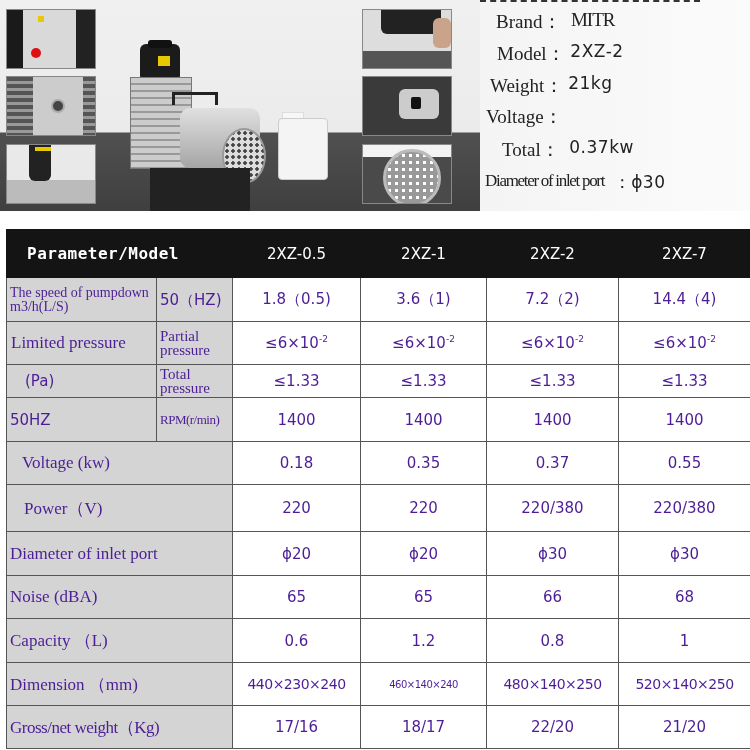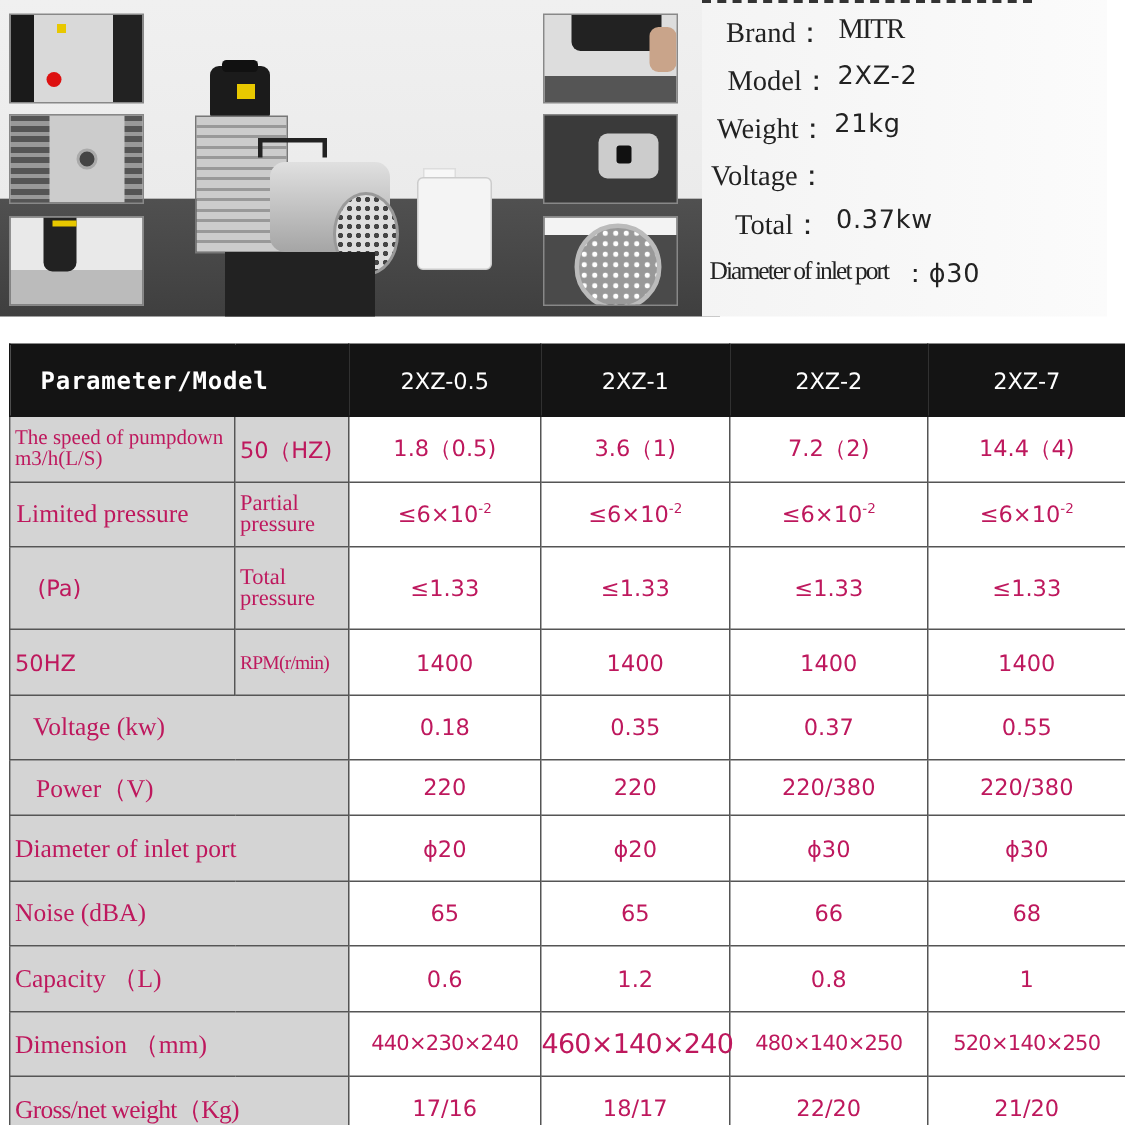--- a/index.html
+++ b/index.html
@@ -27,33 +27,33 @@
   .pump-filter{position:absolute;left:140px;top:44px;width:40px;height:34px;background:#1b1b1b;border-radius:6px 6px 2px 2px;}
   .pump-filter-top{position:absolute;left:148px;top:40px;width:24px;height:8px;background:#111;border-radius:3px;}
   .pump-label{position:absolute;left:158px;top:56px;width:12px;height:10px;background:#e8c800;}
   .motor{position:absolute;left:180px;top:108px;width:80px;height:60px;background:linear-gradient(#e0e0e0,#a5a5a5);border-radius:10px;}
   .motor-fan{position:absolute;left:222px;top:128px;width:40px;height:52px;border-radius:50%;background:radial-gradient(circle,#444 1.5px,#ddd 2px) 0 0/6px 6px;border:2px solid #999;}
   .handle{position:absolute;left:172px;top:92px;width:40px;height:10px;border:3px solid #222;border-bottom:none;}
   .base{position:absolute;left:150px;top:168px;width:100px;height:44px;background:#222;}
   .jug{position:absolute;left:278px;top:118px;width:48px;height:60px;background:#f4f4f4;border:1px solid #ccc;border-radius:4px;}
   .jug-top{position:absolute;left:282px;top:112px;width:20px;height:10px;background:#f7f7f7;border:1px solid #ddd;}
 
-  .specs{position:absolute;left:468px;top:0;width:270px;height:211px;background:linear-gradient(90deg,#f4f4f4,#fbfbfb);}
+  .specs{position:absolute;left:480px;top:0;width:270px;height:211px;background:linear-gradient(90deg,#f4f4f4,#fbfbfb);}
   .specs .dash{position:absolute;left:0;top:0;width:220px;height:0;border-top:2px dashed #333;}
   .spec-row{position:absolute;font-size:19px;color:#222;white-space:nowrap;display:flex;}
   .spec-row .k{font-family:"Liberation Serif",serif;}
   .spec-row .v{font-family:"DejaVu Sans",sans-serif;font-size:17px;letter-spacing:0.5px;text-align:center;}
   .spec-row .v.serif{font-family:"Liberation Serif",serif;font-size:19px;letter-spacing:-1px;}
   .spec-row .k.narrow{font-size:17px;letter-spacing:-1.3px;}
 
   table.spec{position:absolute;left:6px;top:229px;width:744px;border-collapse:collapse;table-layout:fixed;}
   table.spec td,table.spec th{border:1px solid #555;padding:0;text-align:center;vertical-align:middle;}
   table.spec th{background:#141414;color:#fff;font-weight:normal;height:47px;border-color:#141414;font-family:"DejaVu Sans",sans-serif;font-size:15px;}
   table.spec th.param{font-family:"DejaVu Sans Mono",monospace;font-weight:bold;font-size:16px;text-align:left;padding-left:20px;letter-spacing:0.5px;}
-  table.spec td{font-family:"DejaVu Sans",sans-serif;font-size:15px;color:#be185d;background:#fff;}
+  table.spec td{font-family:"DejaVu Sans",sans-serif;font-size:15px;color:#4c1d95;background:#fff;}
   table.spec td.lab{background:#d4d4d4;font-family:"Liberation Serif",serif;font-size:17px;text-align:left;padding-left:3px;}
   table.spec td.lab.small{font-size:14px;line-height:14px;}
   table.spec td.lab2{background:#d4d4d4;font-family:"Liberation Serif",serif;font-size:15px;line-height:14px;text-align:left;padding-left:3px;}
   table.spec td.lab2.c{text-align:left;font-family:"DejaVu Sans",sans-serif;font-size:15px;}
   table.spec td.lab .sans{font-family:"DejaVu Sans",sans-serif;font-size:15px;}
   sup{font-size:9px;}
 </style>
 </head>
 <body>
 
@@ -129,21 +129,21 @@
     <td>14.4（4)</td>
   </tr>
   <tr style="height:43px">
     <td class="lab" style="padding-left:4px">Limited pressure</td>
     <td class="lab2">Partial pressure</td>
     <td><span>≤6×10</span><sup>-2</sup></td>
     <td><span>≤6×10</span><sup>-2</sup></td>
     <td><span>≤6×10</span><sup>-2</sup></td>
     <td><span>≤6×10</span><sup>-2</sup></td>
   </tr>
-  <tr style="height:55px">
+  <tr style="height:33px">
     <td class="lab" style="padding-left:18px"><span class="sans">(Pa)</span></td>
     <td class="lab2">Total pressure</td>
     <td>≤1.33</td>
     <td>≤1.33</td>
     <td>≤1.33</td>
     <td>≤1.33</td>
   </tr>
   <tr style="height:44px">
     <td class="lab"><span class="sans">50HZ</span></td>
     <td class="lab2" style="font-size:13px;letter-spacing:-0.5px">RPM(r/min)</td>
@@ -152,21 +152,21 @@
     <td>1400</td>
     <td>1400</td>
   </tr>
   <tr style="height:43px">
     <td class="lab" colspan="2" style="padding-left:15px">Voltage (kw)</td>
     <td>0.18</td>
     <td>0.35</td>
     <td>0.37</td>
     <td>0.55</td>
   </tr>
-  <tr style="height:37px">
+  <tr style="height:47px">
     <td class="lab" colspan="2" style="padding-left:17px">Power（V)</td>
     <td>220</td>
     <td>220</td>
     <td>220/380</td>
     <td>220/380</td>
   </tr>
   <tr style="height:44px">
     <td class="lab" colspan="2">Diameter of inlet port</td>
     <td>ϕ20</td>
     <td>ϕ20</td>
@@ -183,21 +183,21 @@
   <tr style="height:44px">
     <td class="lab" colspan="2">Capacity （L)</td>
     <td>0.6</td>
     <td>1.2</td>
     <td>0.8</td>
     <td>1</td>
   </tr>
   <tr style="height:43px">
     <td class="lab" colspan="2">Dimension （mm)</td>
     <td style="font-size:14px;letter-spacing:-0.5px">440×230×240</td>
-    <td style="font-size:18px;letter-spacing:-0.5px">460×140×240</td>
+    <td style="font-size:10px;letter-spacing:-0.5px">460×140×240</td>
     <td style="font-size:14px;letter-spacing:-0.5px">480×140×250</td>
     <td style="font-size:14px;letter-spacing:-0.5px">520×140×250</td>
   </tr>
   <tr style="height:43px">
     <td class="lab" colspan="2" style="letter-spacing:-0.5px">Gross/net weight（Kg)</td>
     <td>17/16</td>
     <td>18/17</td>
     <td>22/20</td>
     <td>21/20</td>
   </tr>

